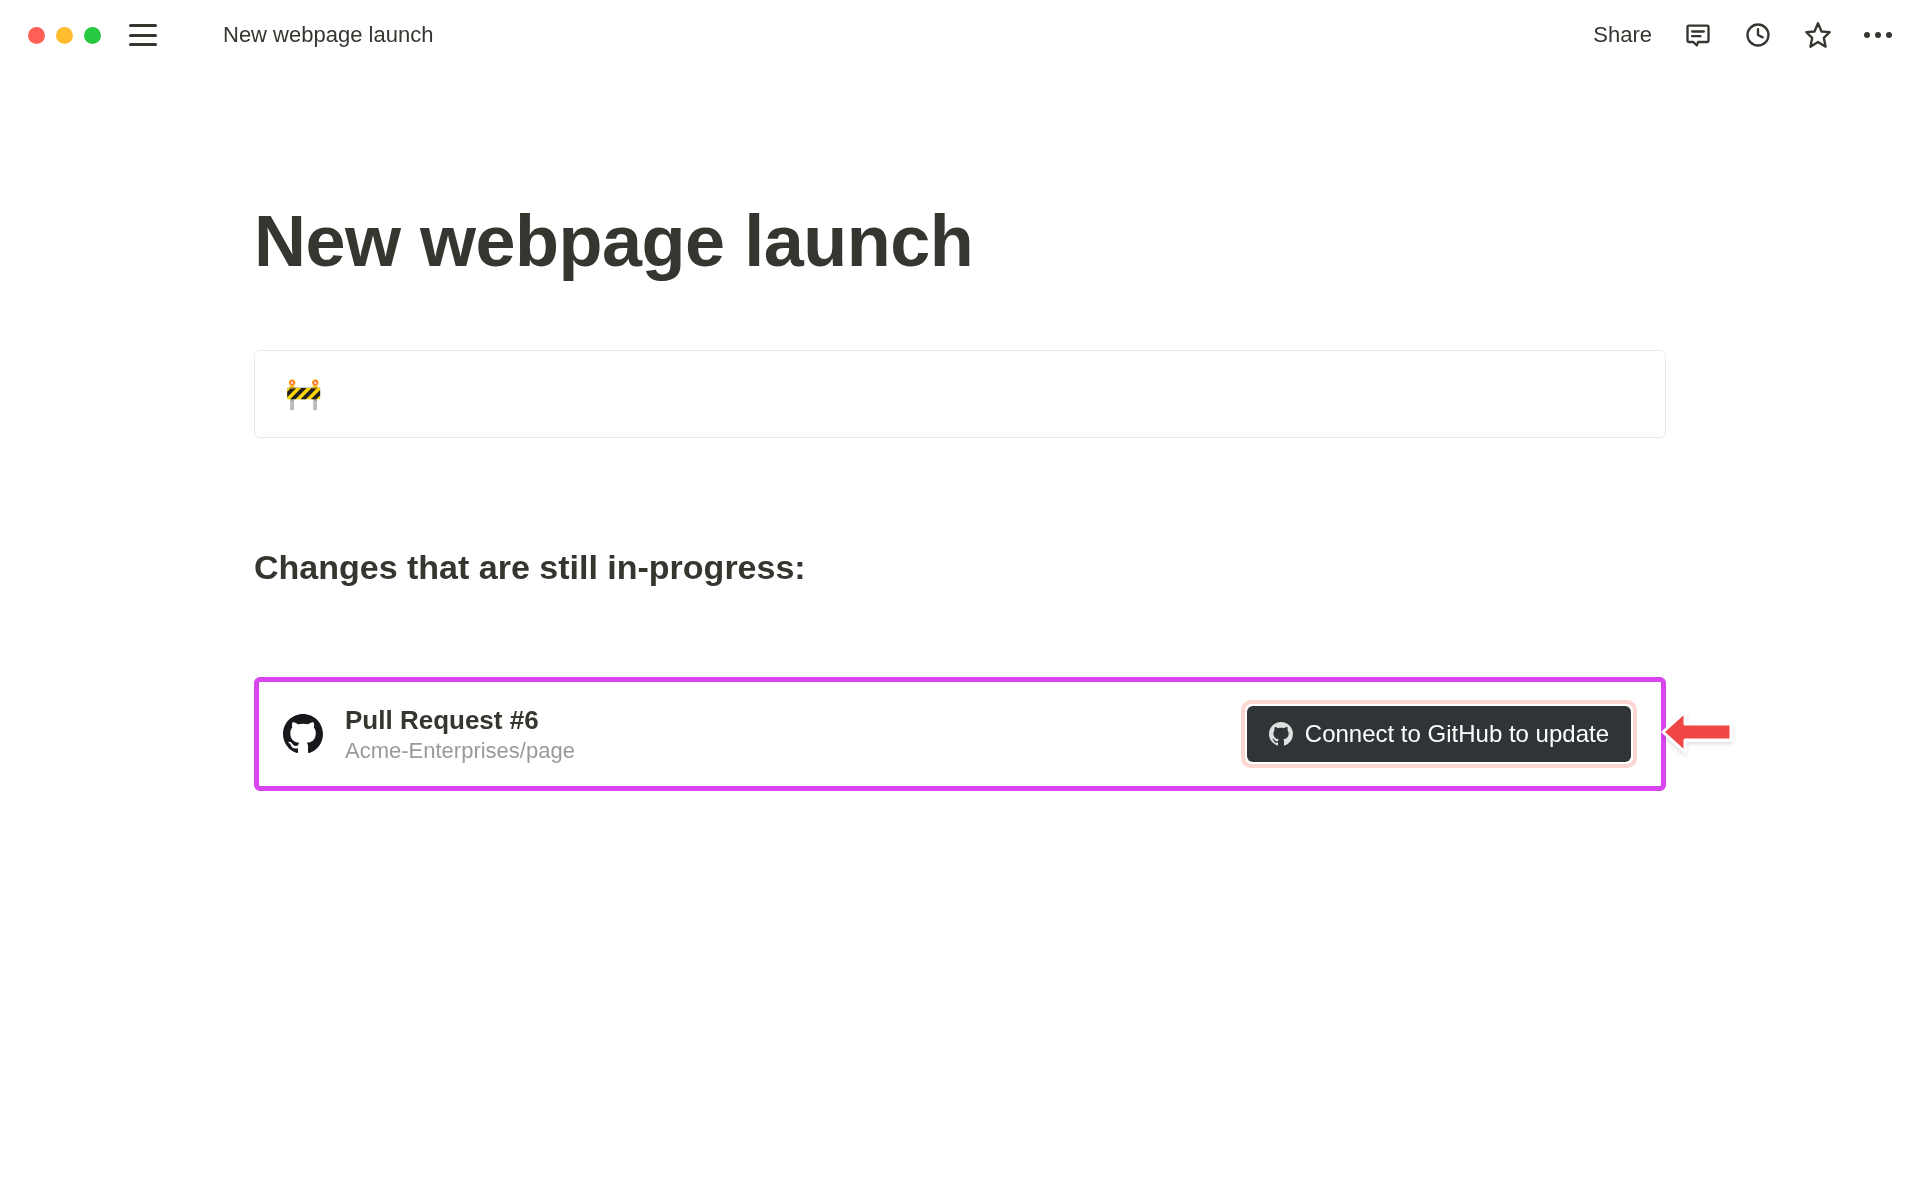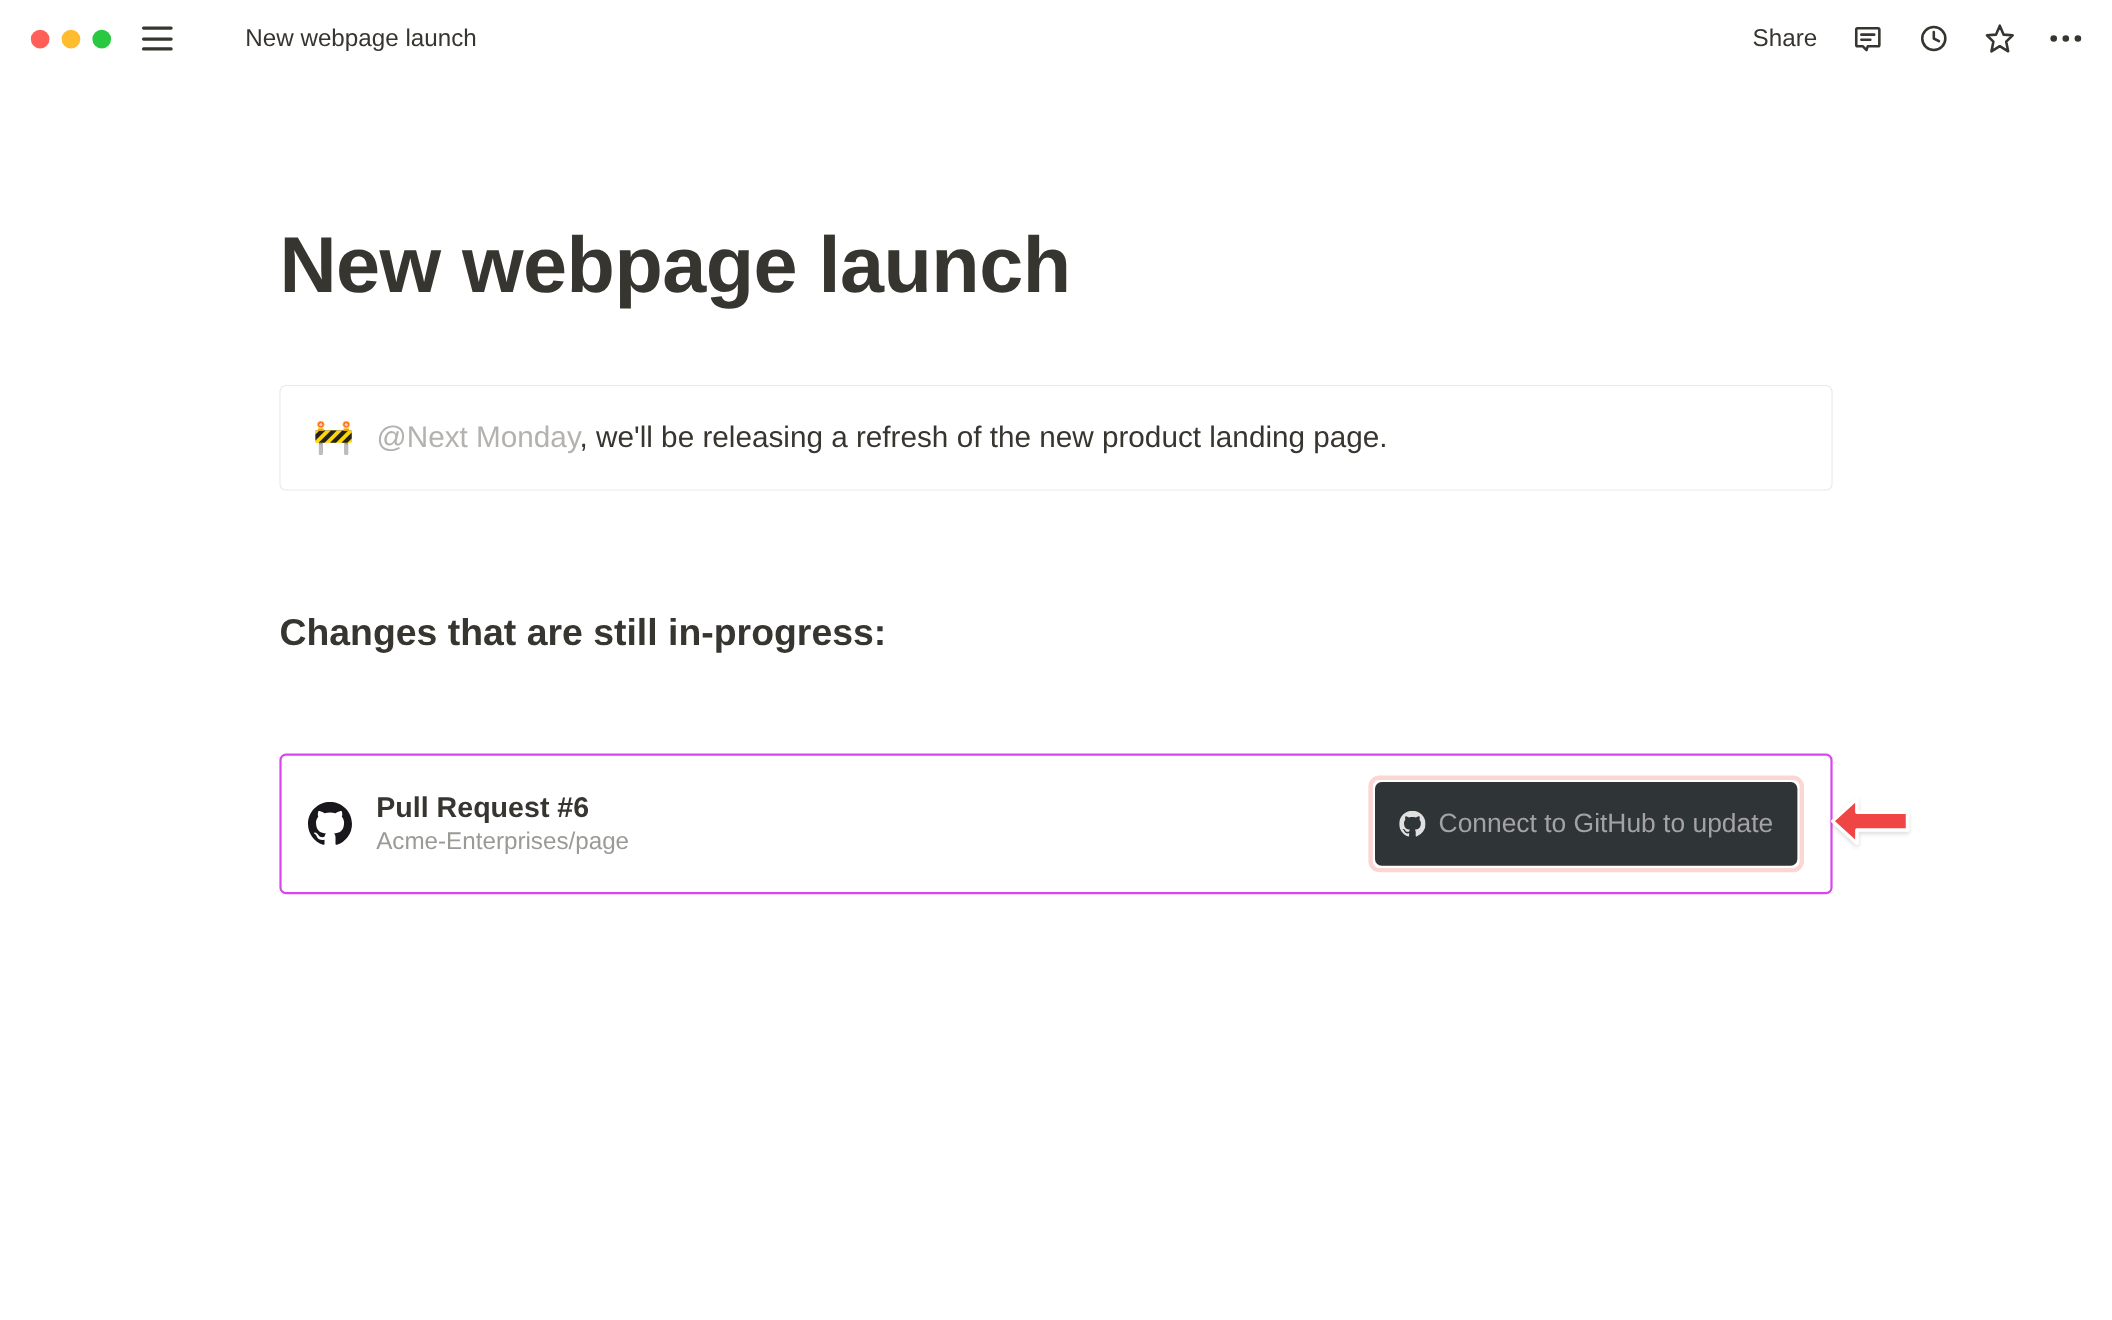--- a/index.html
+++ b/index.html
@@ -164,21 +164,21 @@
 
     .subheading {
       font-size: 34px;
       font-weight: 600;
       color: #37352f;
       margin-bottom: 90px;
     }
 
     
     .pr-card {
-      border: 2px solid #d946ef;
+      border: 5px solid #d946ef;
       border-radius: 6px;
       padding: 18px 24px;
       display: flex;
       align-items: center;
       justify-content: space-between;
       position: relative;
     }
 
     .pr-left {
       display: flex;
@@ -205,24 +205,24 @@
     }
 
     .connect-btn-wrapper {
       border: 4px solid #fbd6d2;
       border-radius: 10px;
       padding: 2px;
     }
 
     .connect-btn {
       background: #2f3437;
-      color: #a3a3a3;
+      color: #ffffff;
       border: none;
       border-radius: 6px;
-      padding: 24px 22px;
+      padding: 14px 22px;
       font-size: 24px;
       font-weight: 400;
       display: flex;
       align-items: center;
       gap: 12px;
       cursor: pointer;
       font-family: inherit;
     }
 
     .connect-btn .github-mini {
@@ -313,23 +313,20 @@
       </div>
     </div>
   </div>
 
   <div class="content">
 
     <h1 class="page-title">New webpage launch</h1>
 
     <div class="callout-block">
       <span class="callout-emoji">🚧</span>
-      <div class="callout-text">
-        <span class="callout-mention">@Next Monday</span><span>, we'll be releasing a refresh of the new product landing page.</span>
-      </div>
     </div>
 
     <h2 class="subheading">Changes that are still in-progress:</h2>
 
     <div class="pr-card">
       <div class="pr-left">
         <svg class="github-logo" viewBox="0 0 16 16" fill="currentColor">
           <path d="M8 0C3.58 0 0 3.58 0 8c0 3.54 2.29 6.53 5.47 7.59.4.07.55-.17.55-.38 0-.19-.01-.82-.01-1.49-2.01.37-2.53-.49-2.69-.94-.09-.23-.48-.94-.82-1.13-.28-.15-.68-.52-.01-.53.63-.01 1.08.58 1.23.82.72 1.21 1.87.87 2.33.66.07-.52.28-.87.51-1.07-1.78-.2-3.64-.89-3.64-3.95 0-.87.31-1.59.82-2.15-.08-.2-.36-1.02.08-2.12 0 0 .67-.21 2.2.82.64-.18 1.32-.27 2-.27.68 0 1.36.09 2 .27 1.53-1.04 2.2-.82 2.2-.82.44 1.1.16 1.92.08 2.12.51.56.82 1.27.82 2.15 0 3.07-1.87 3.75-3.65 3.95.29.25.54.73.54 1.48 0 1.07-.01 1.93-.01 2.2 0 .21.15.46.55.38A8.013 8.013 0 0 0 16 8c0-4.42-3.58-8-8-8z"></path>
         </svg>
         <div class="pr-info">

